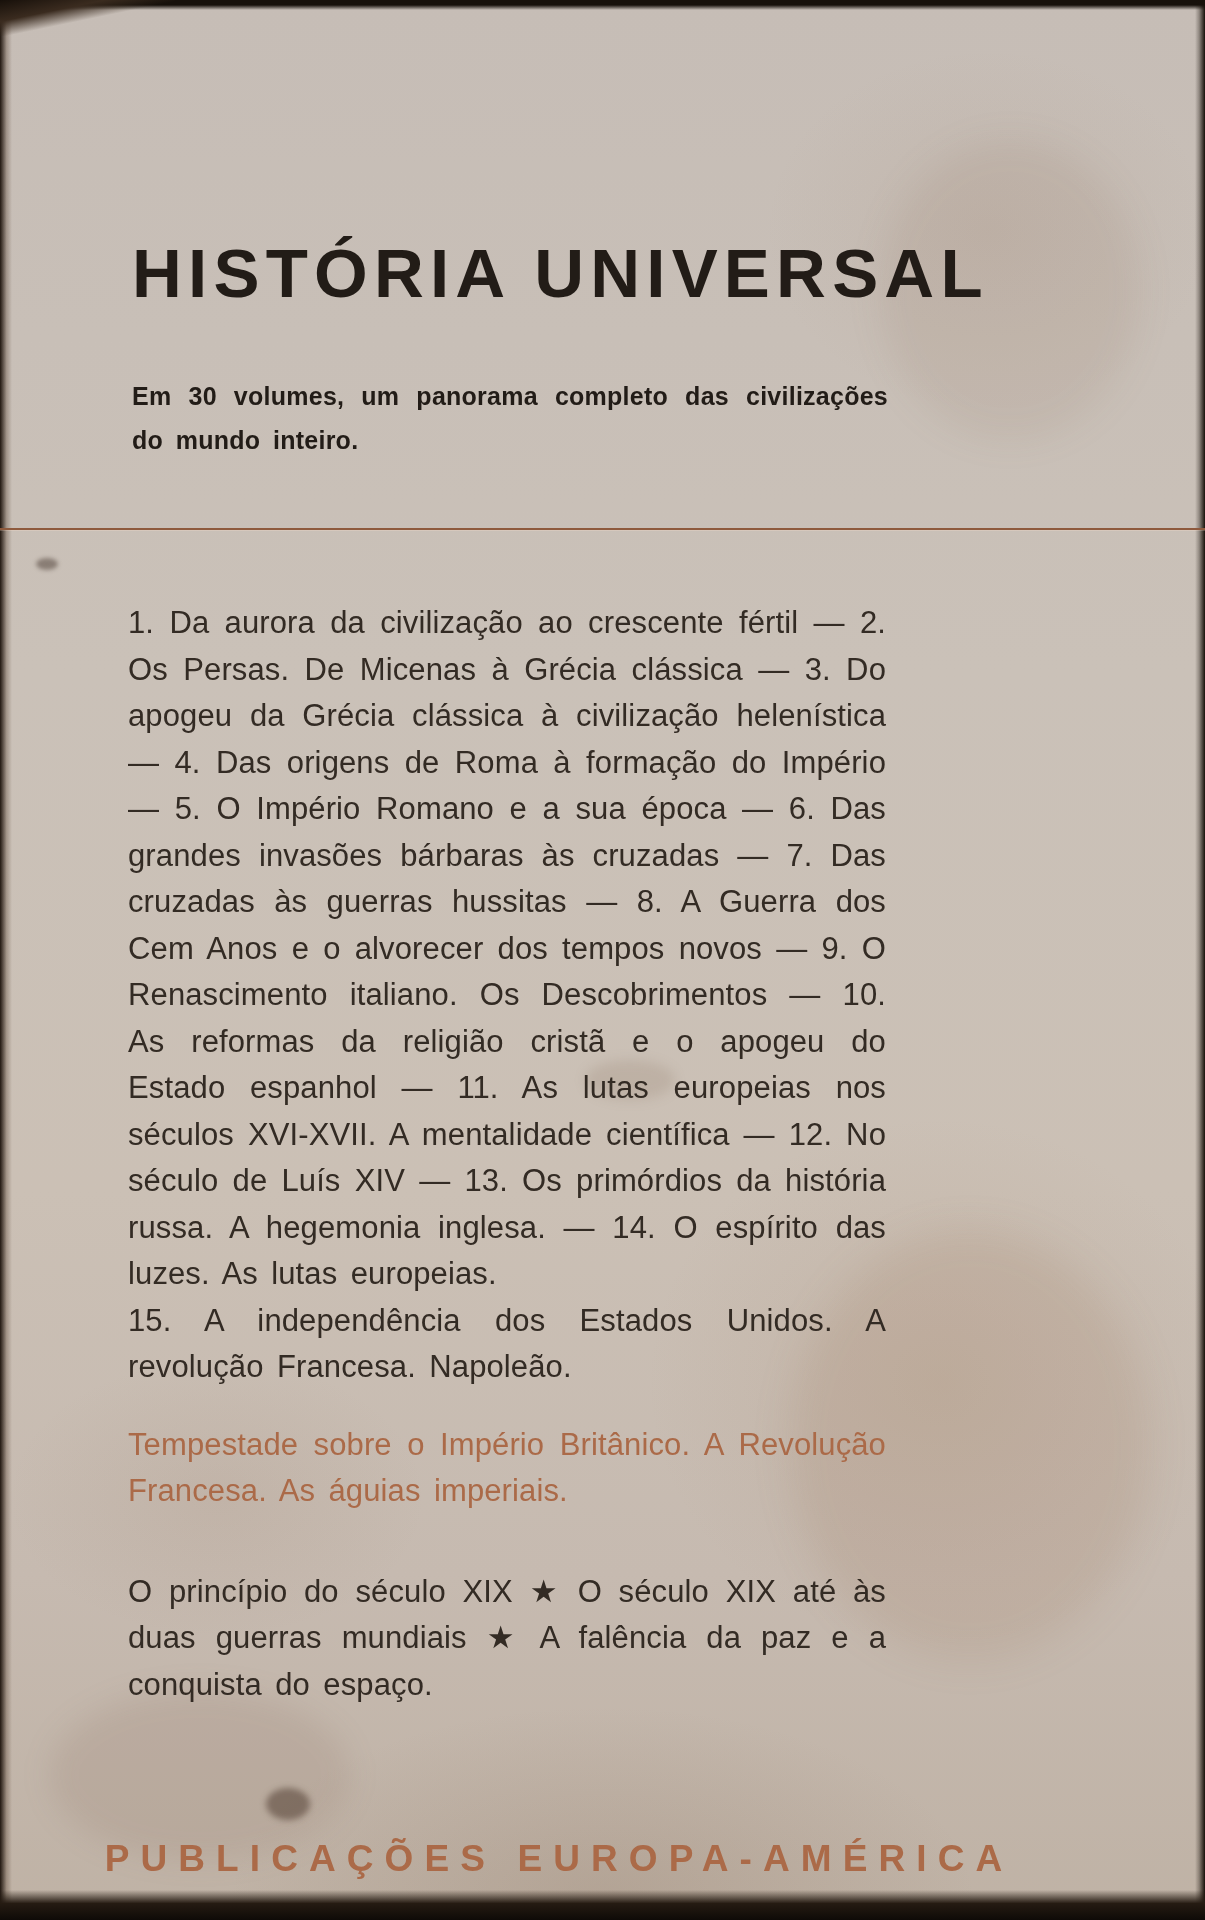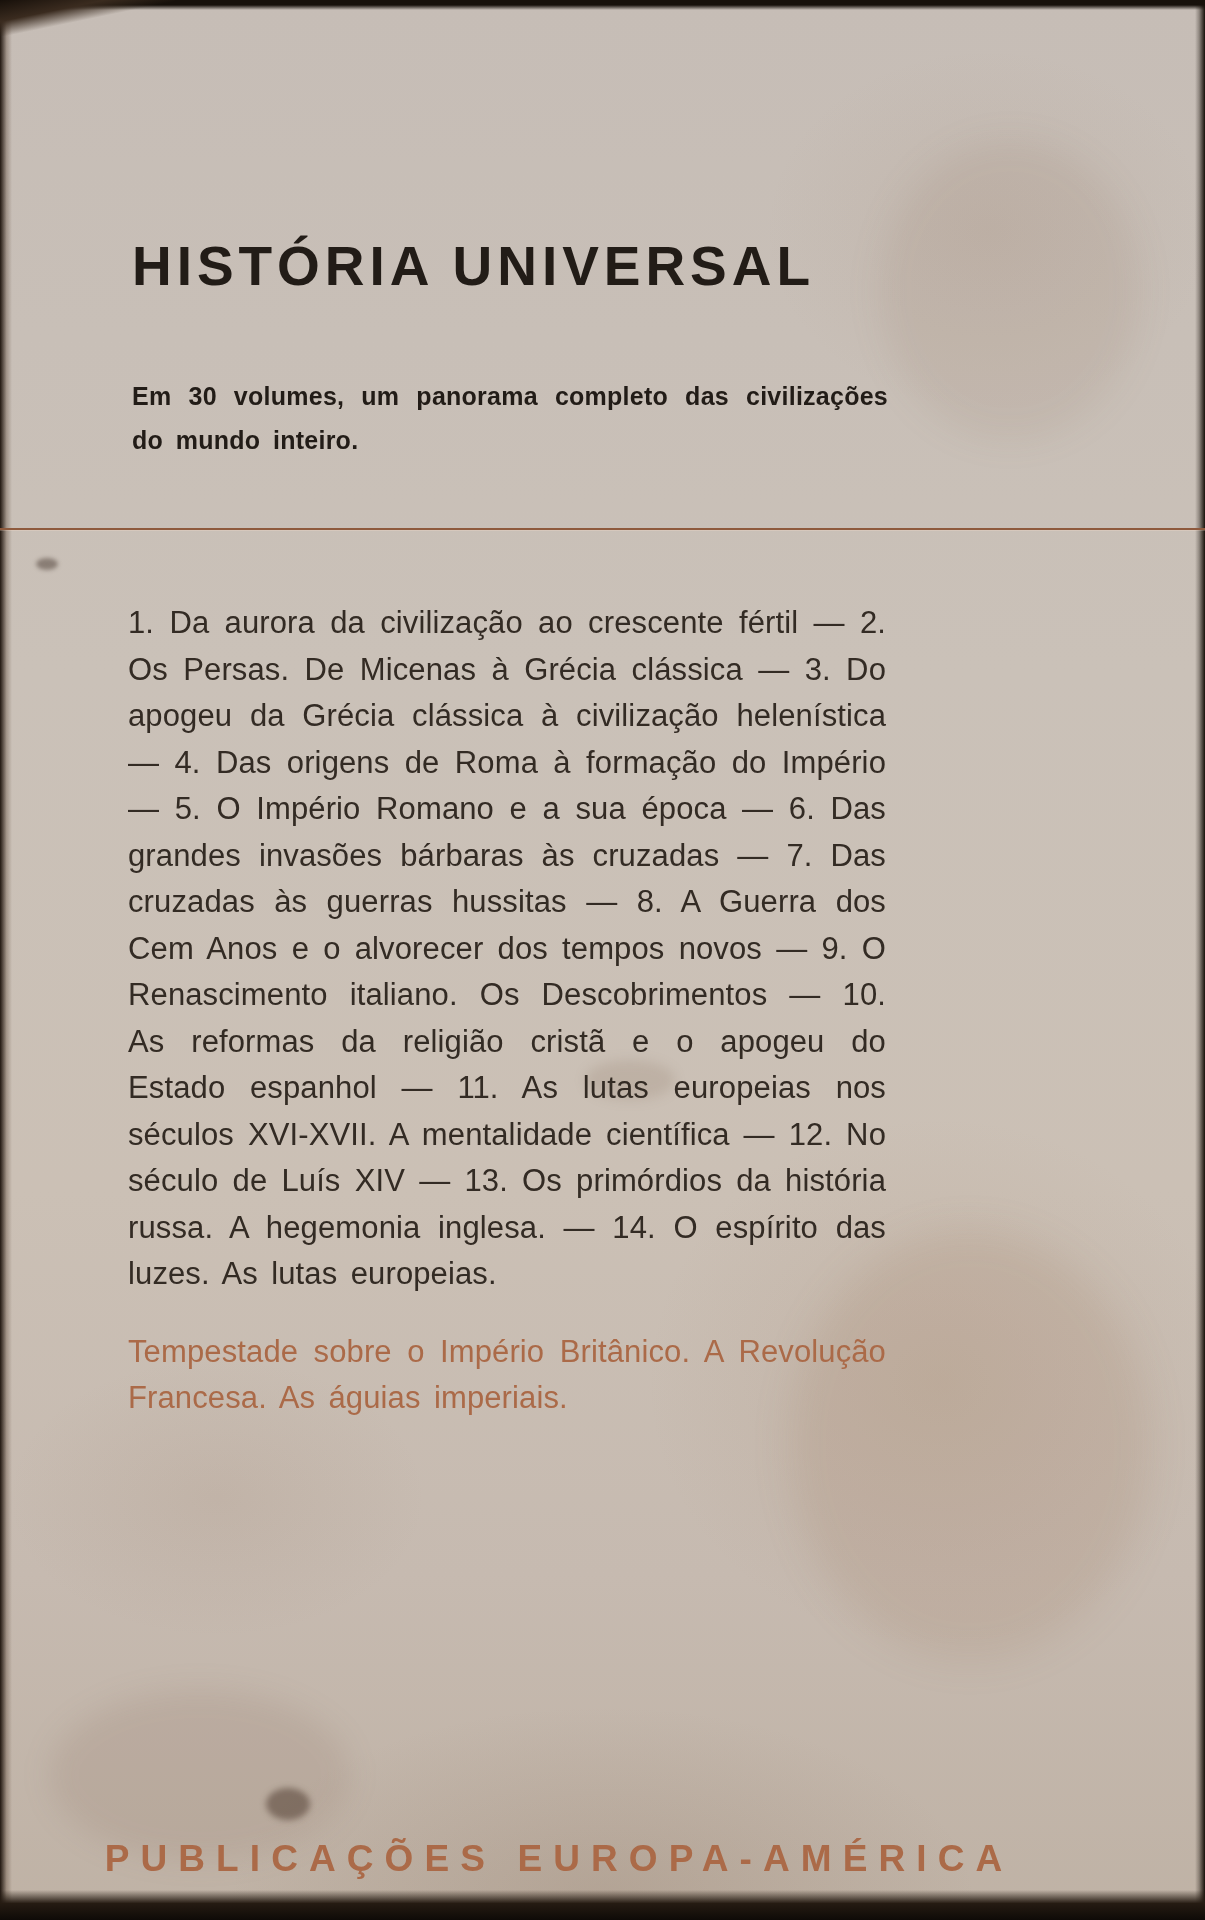--- a/index.html
+++ b/index.html
@@ -52,21 +52,21 @@
     .stain { position: absolute; border-radius: 50%; pointer-events: none; }
     .stain-1 { left: 790px; top: 1230px; width: 360px; height: 430px; background: rgba(148,104,74,0.12); filter: blur(18px); }
     .stain-2 { left: 50px;  top: 1690px; width: 300px; height: 170px; background: rgba(120,90,70,0.12); filter: blur(14px); }
     .stain-3 { left: 880px; top: 140px;  width: 260px; height: 300px; background: rgba(128,100,80,0.09); filter: blur(16px); }
     .stain-4 { left: 36px;  top: 558px;  width: 22px;  height: 12px;  background: rgba(60,45,35,0.45); filter: blur(2px); }
     .stain-5 { left: 266px; top: 1788px; width: 44px;  height: 32px;  background: rgba(72,52,40,0.50); filter: blur(3px); }
     .stain-6 { left: 585px; top: 1060px; width: 90px;  height: 40px;  background: rgba(110,85,65,0.14); filter: blur(6px); }
 
     .title {
       position: absolute; left: 132px; top: 234px; margin: 0;
-      font-size: 55px; font-weight: 700; letter-spacing: 0.09em;
+      font-size: 69px; font-weight: 700; letter-spacing: 0.09em;
       white-space: nowrap; color: var(--color-ink_strong);
     }
     .subtitle {
       position: absolute; left: 132px; top: 374px; width: 756px; margin: 0;
       font-size: 25px; font-weight: 700; line-height: 44px;
       text-align: justify; word-spacing: 0.22em; letter-spacing: 0.01em;
       color: var(--color-ink_strong);
     }
     .rule {
       position: absolute; left: 0; top: 528px; width: 1205px; height: 2px;
@@ -112,18 +112,20 @@
   <div class="stain stain-6"></div>
 
   <h1 class="title">HISTÓRIA UNIVERSAL</h1>
 
   <p class="subtitle">Em 30 volumes, um panorama completo das civilizações do mundo inteiro.</p>
 
   <div class="rule"></div>
 
   <div class="content">
     <p class="volumes">1. Da aurora da civilização ao crescente fértil — 2. Os Persas. De Micenas à Grécia clássica — 3. Do apogeu da Grécia clássica à civilização helenística — 4. Das origens de Roma à formação do Império — 5. O Império Romano e a sua época — 6. Das grandes invasões bárbaras às cruzadas — 7. Das cruzadas às guerras hussitas — 8. A Guerra dos Cem Anos e o alvorecer dos tempos novos — 9. O Renascimento italiano. Os Descobrimentos — 10. As reformas da religião cristã e o apogeu do Estado espanhol — 11. As lutas europeias nos séculos XVI-XVII. A mentalidade científica — 12. No século de Luís XIV — 13. Os primórdios da história russa. A hegemonia inglesa. — 14. O espírito das luzes. As lutas europeias.</p>
+    <p class="volumes">15. A independência dos Estados Unidos. A revolução Francesa. Napoleão.</p>
     <p class="featured">Tempestade sobre o Império Britânico. A Revolução Francesa. As águias imperiais.</p>
+    <p class="upcoming">O princípio do século XIX ★ O século XIX até às duas guerras mundiais ★ A falência da paz e a conquista do espaço.</p>
   </div>
 
   <p class="publisher">PUBLICAÇÕES EUROPA-AMÉRICA</p>
 
 </div>
 
 </body></html>

